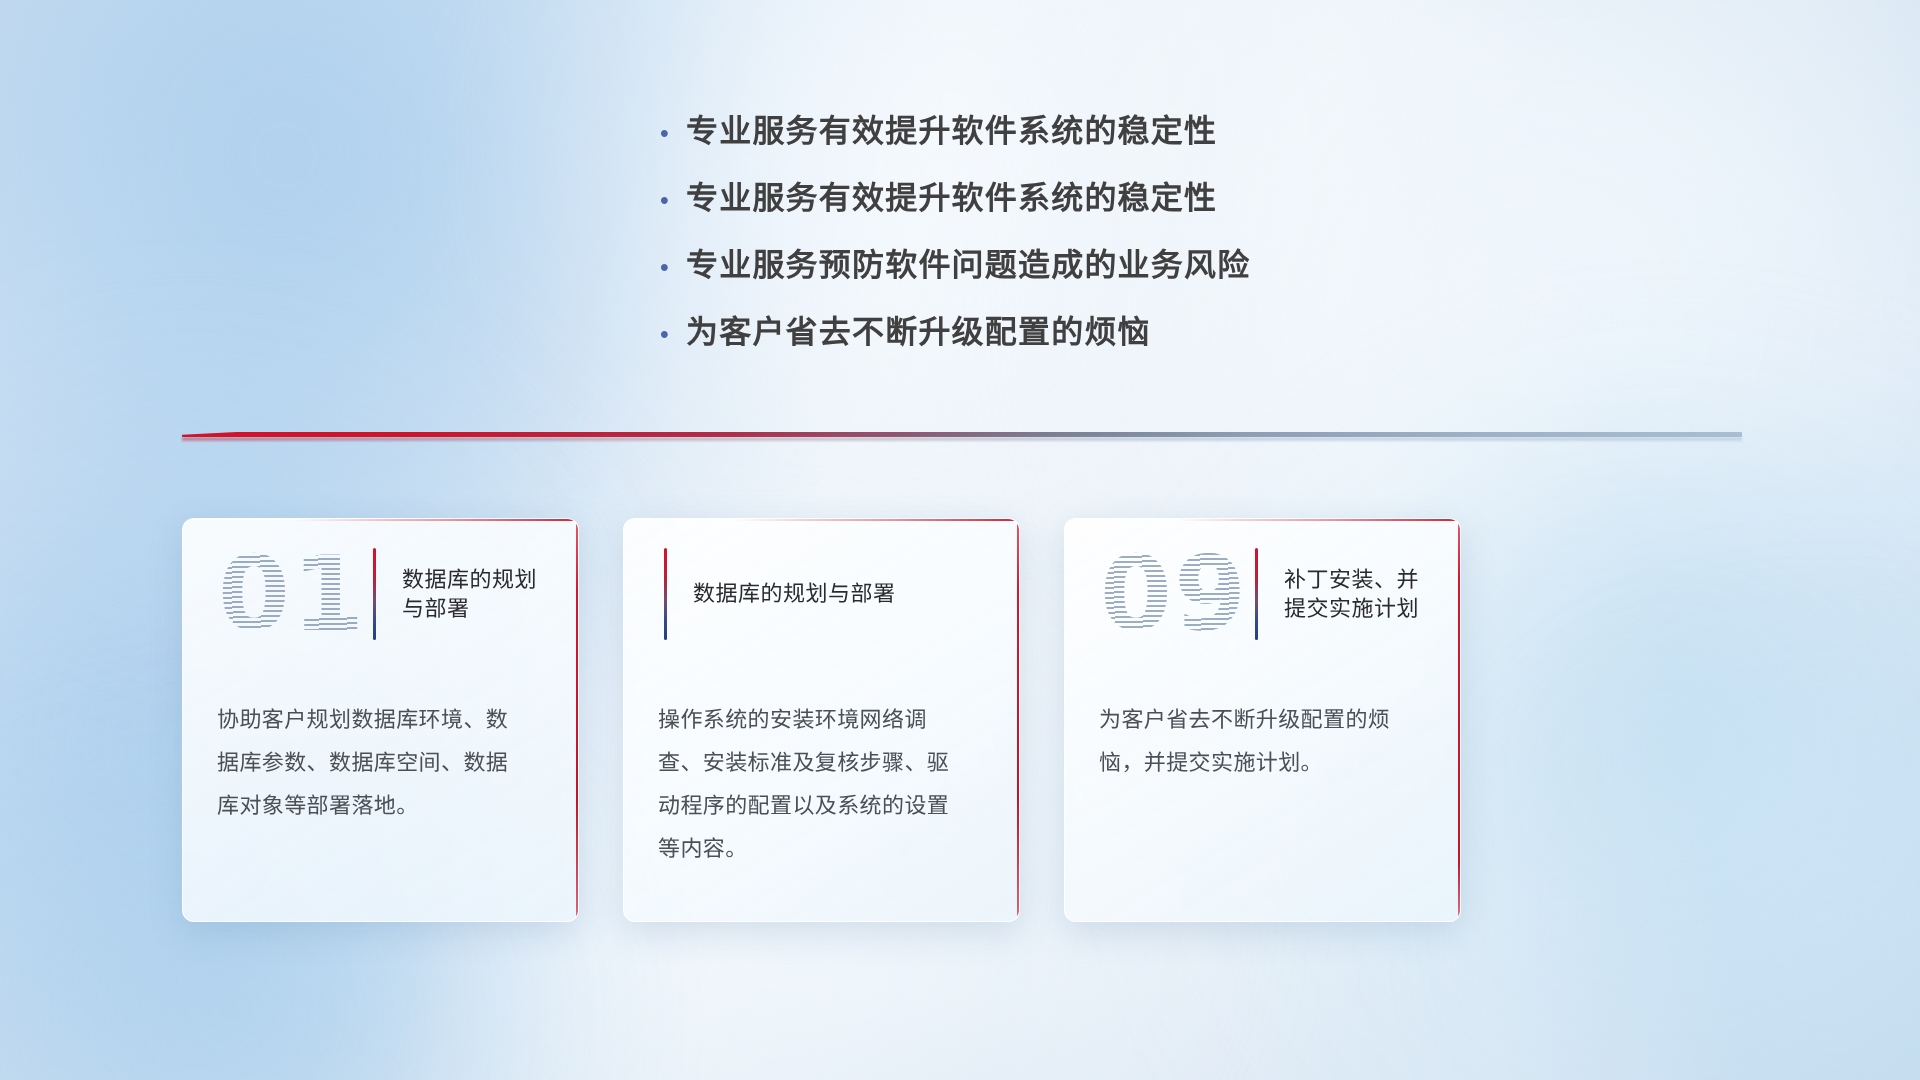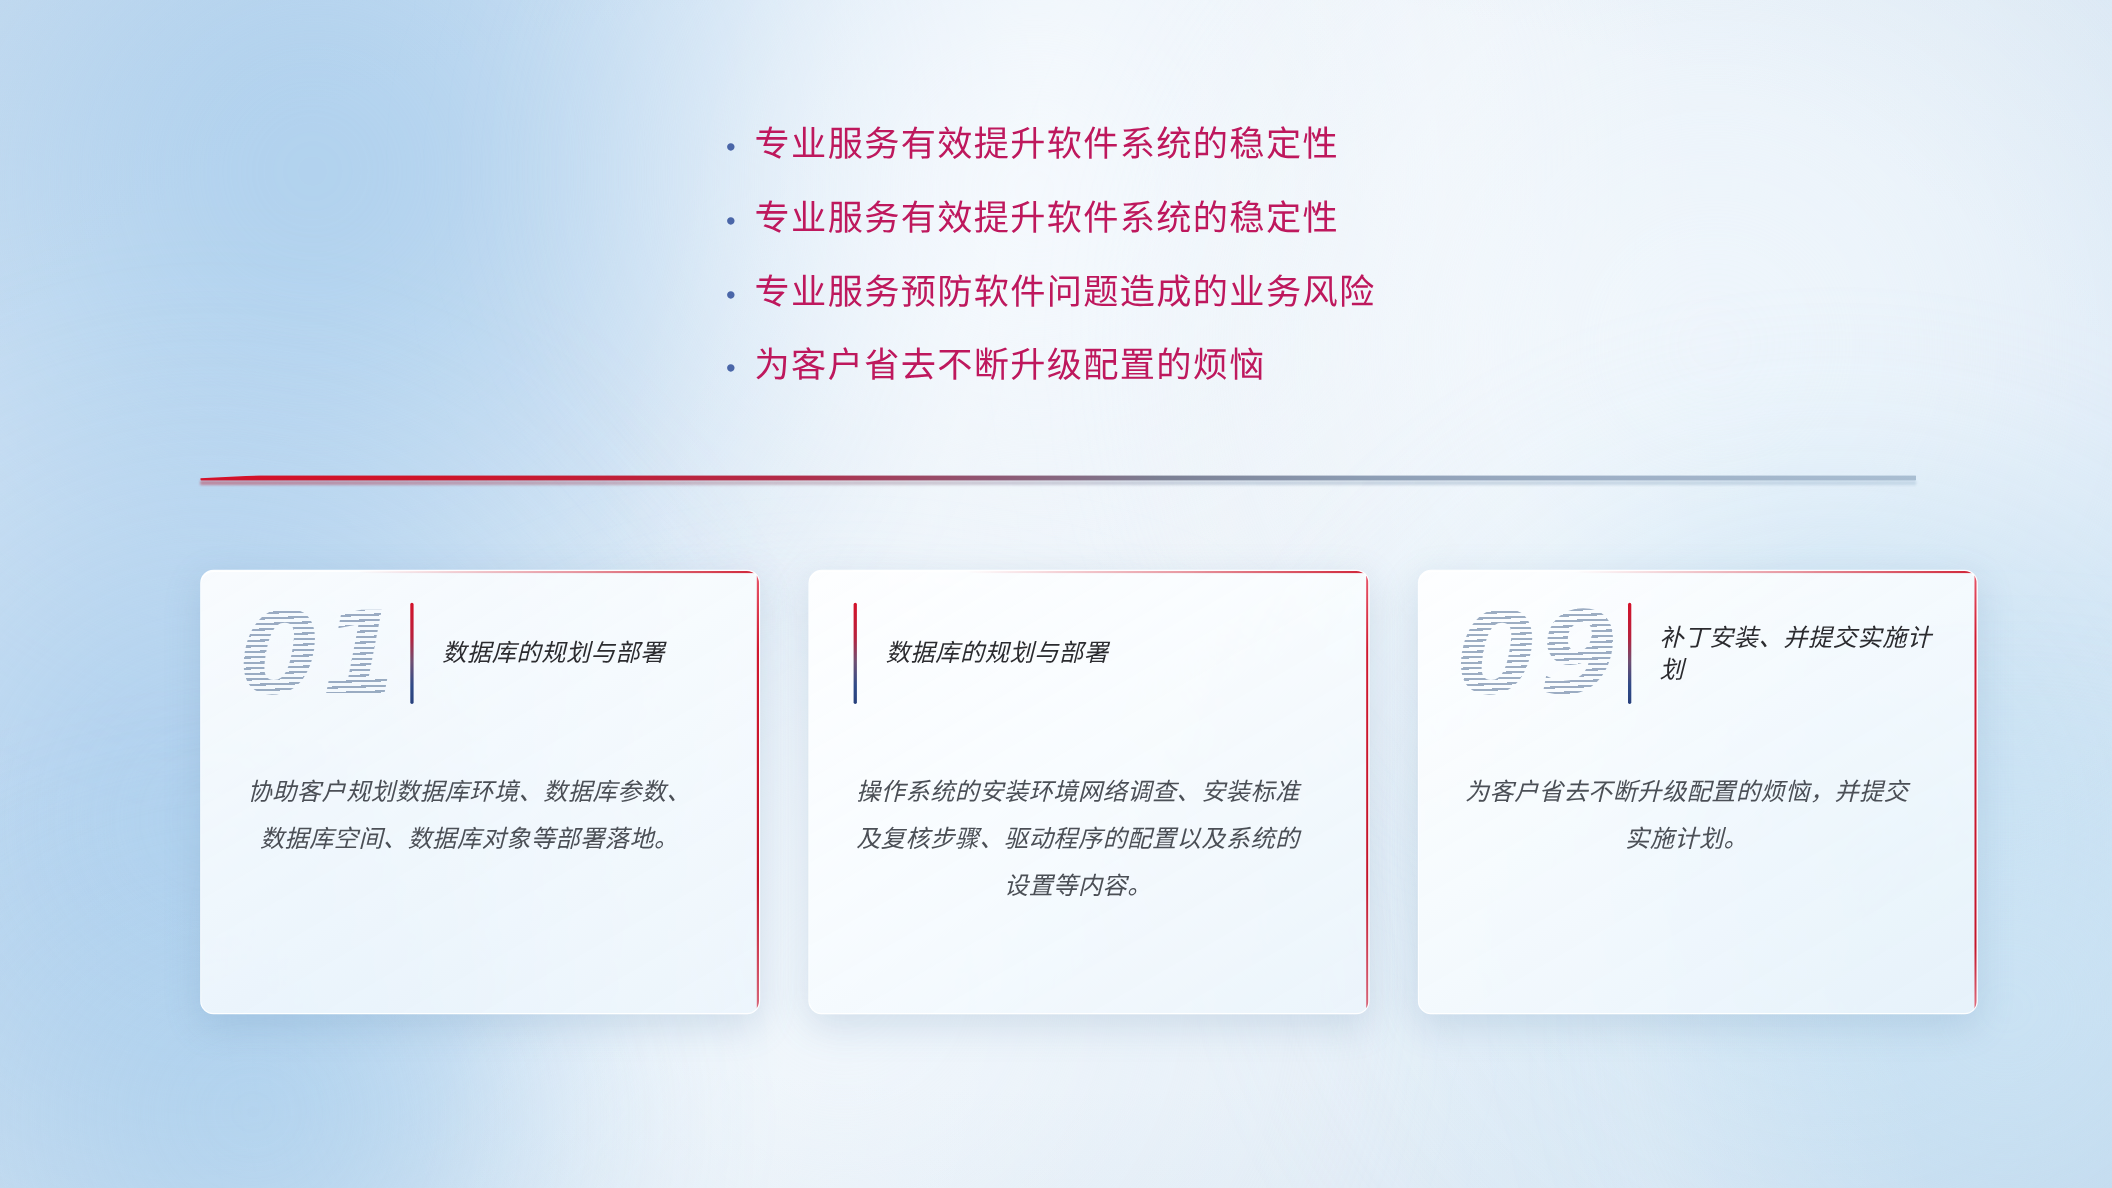--- a/index.html
+++ b/index.html
@@ -49,41 +49,41 @@
   
   .bullets{
     position:absolute; left:660px; top:105px; z-index:4;
     display:flex; flex-direction:column; gap:21px;
   }
   .bullet-row{ display:flex; align-items:baseline; }
   .bullet-dot{
     width:26px; flex:0 0 26px; color:#4a66a8; font-size:25px; line-height:1; text-align:left;
   }
   .bullet-text{
-    font-size:32px; letter-spacing:1.2px; color:#be185d; font-weight:400; white-space:nowrap;
+    font-size:32px; letter-spacing:1.2px; color:#404040; font-weight:700; white-space:nowrap;
   }
 
   
   .divider{ position:absolute; left:182px; top:430px; width:1560px; height:16px; z-index:4; }
   .divider .d-top{
     position:absolute; left:0; top:2px; width:100%; height:5px;
     background:linear-gradient(90deg,#d4122a 0%,#cf1429 14%,#b32a47 34%,#8f5672 46%,#7b7f93 56%,#8d9db4 68%,#9eb0c6 82%,#a9bed2 100%);
     clip-path:polygon(0 55%, 3.5% 0, 100% 0, 100% 100%, 0 100%);
     border-radius:1px;
   }
   .divider .d-bot{
     position:absolute; left:0; top:7px; width:100%; height:4px;
     background:linear-gradient(90deg,rgba(190,40,60,.45) 0%,rgba(150,90,110,.35) 30%,rgba(140,160,185,.40) 60%,rgba(165,190,212,.45) 100%);
     filter:blur(1px);
   }
 
   
   .cards{
-    position:absolute; left:182px; top:518px; width:1616px; height:404px; z-index:5;
-    display:flex; gap:44px;font-style:italic;
+    position:absolute; left:182px; top:518px; width:1279px; height:404px; z-index:5;
+    display:flex; gap:44px;
   }
   .card{
     position:relative; flex:1 1 0; border-radius:12px;
     background:linear-gradient(150deg, rgba(255,255,255,.90) 0%, rgba(250,253,255,.86) 40%, rgba(236,245,252,.82) 100%);
     box-shadow:0 10px 34px rgba(90,130,170,.20), 0 1px 0 rgba(255,255,255,.9) inset;
     border:1px solid rgba(255,255,255,.85);
     overflow:hidden;
     backdrop-filter:blur(2px);
   }
   .card::after{   
@@ -118,21 +118,21 @@
   .card-rule{
     flex:0 0 3px; width:3px; height:92px; margin:0 26px 0 6px; border-radius:2px;
     background:linear-gradient(180deg,#d4122a 0%,#b8213d 34%,#6f4f72 58%,#2f4a88 82%,#27407c 100%);
   }
   .card-title{
     flex:1 1 auto; font-size:22px; line-height:1.34; color:#2b2b2f; font-weight:400; letter-spacing:.5px;
   }
 
   .card-body{
     padding:30px 54px 0 34px;
-    font-size:22px; line-height:1.95; color:#4b4f56; letter-spacing:.4px;text-align:center;
+    font-size:22px; line-height:1.95; color:#4b4f56; letter-spacing:.4px;
   }
 </style>
 </head>
 <body>
 
 <div class="bg">
   <div class="bg-base"></div>
   <div class="bg-blob b1"></div>
   <div class="bg-blob b2"></div>
   <div class="bg-blob b3"></div>

